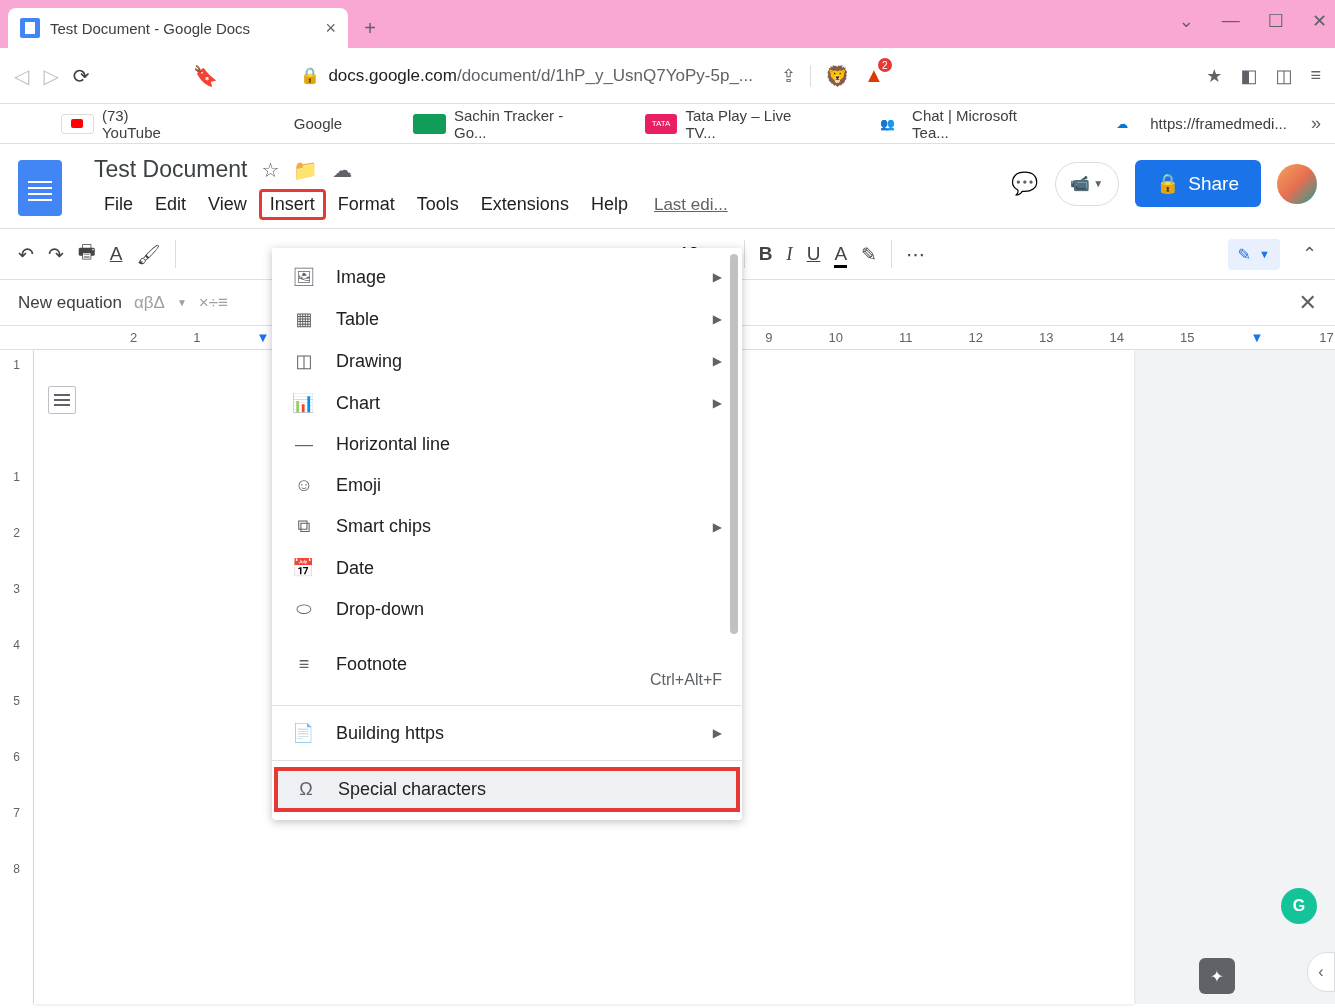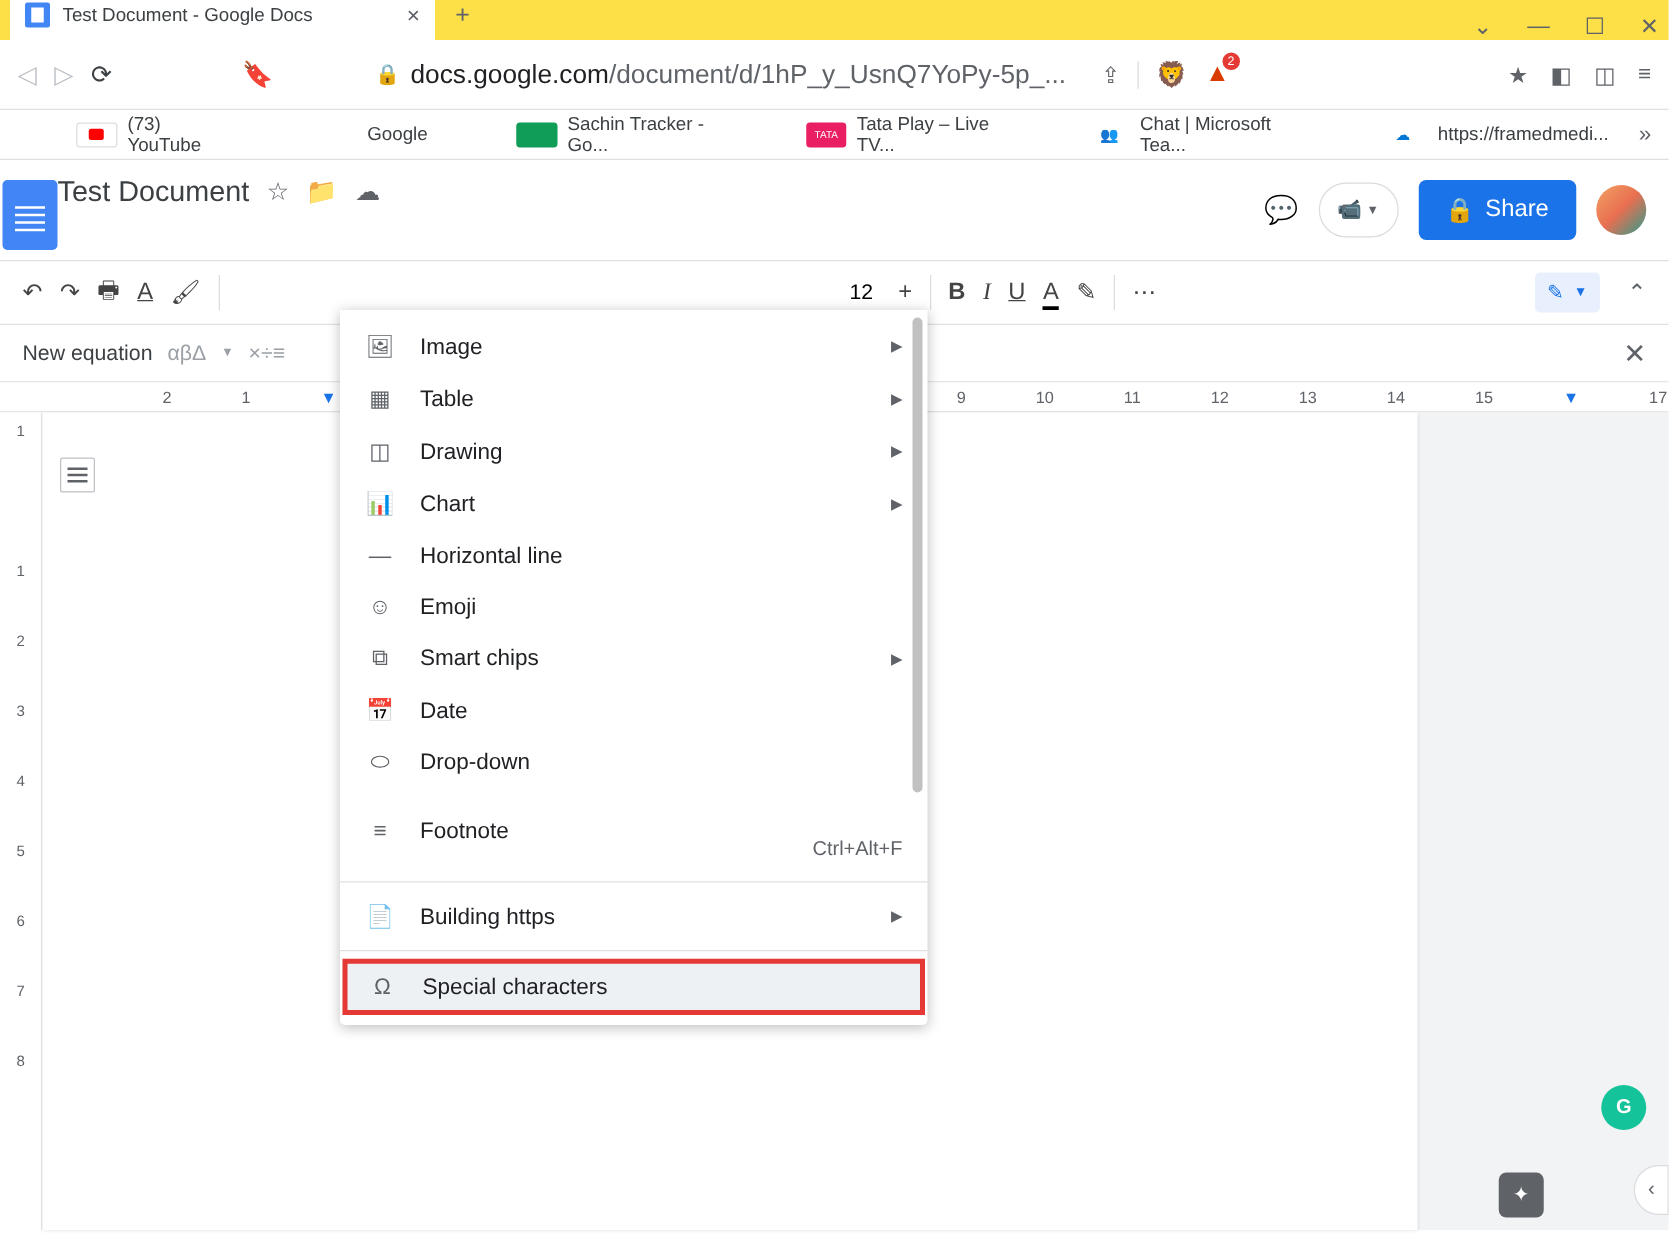--- a/index.html
+++ b/index.html
@@ -1,53 +1,53 @@
 <!DOCTYPE html>
 <html><head>
   <meta charset="utf-8">
   <style>
     * { box-sizing: border-box; margin: 0; padding: 0; }
     body { font-family: Arial, sans-serif; background: #fff; width: 1335px; height: 1008px; overflow: hidden; }
     
     
-    .browser-chrome { height: 32px; background: #fde047; display: flex; align-items: flex-end; padding-left: 8px; position: relative; }
+    .browser-chrome { height: 48px; background: #f9a8d4; display: flex; align-items: flex-end; padding-left: 8px; position: relative; }
     .tab { background: #fff; height: 40px; border-radius: 8px 8px 0 0; display: flex; align-items: center; padding: 0 12px; width: 340px; gap: 10px; }
     .tab-favicon { width: 20px; height: 20px; background: #4285f4; border-radius: 2px; display: flex; align-items: center; justify-content: center; }
     .tab-favicon::before { content: ""; display: block; width: 10px; height: 12px; background: #fff; }
     .tab-title { font-size: 15px; color: #3c4043; flex: 1; white-space: nowrap; overflow: hidden; }
     .tab-close { font-size: 18px; color: #5f6368; cursor: pointer; }
     .new-tab { width: 28px; height: 28px; display:flex; align-items:center; justify-content:center; color: #5f6368; font-size: 20px; margin-left:8px; margin-bottom:6px; }
     .window-controls { position: absolute; right: 8px; top: 10px; display: flex; gap: 28px; color: #5f6368; }
     .window-controls span { font-size: 18px; }
     
     
     .address-row { height: 56px; background: #fff; display: flex; align-items: center; padding: 0 14px; gap: 14px; border-bottom: 1px solid #e0e0e0; }
     .nav-arrow { font-size: 20px; color: #bdc1c6; }
     .nav-arrow.active { color: #3c4043; }
     .address-bar { flex: 0 0 auto; display: flex; align-items: center; gap: 8px; background: #fff; border-radius: 20px; padding: 0 8px; height: 36px; margin-left: 60px; }
-    .address-text { font-size: 21px; color: #5f6368; }
+    .address-text { font-size: 17px; color: #5f6368; }
     .address-text .dark { color: #202124; }
     .addr-icons { display:flex; gap:18px; margin-left:auto; align-items:center; }
     .addr-icons span { font-size:18px; color:#5f6368; }
     
     
     .bookmarks-bar { height: 40px; background: #fff; display: flex; align-items: center; padding: 0 14px; gap: 24px; border-bottom: 1px solid #e0e0e0; }
     .bookmark { display: flex; align-items: center; gap: 8px; font-size: 15px; color: #3c4043; cursor: pointer; margin-left: 47px; }
     .bk-icon { width: 40px; height: 20px; border-radius: 3px; display: inline-flex; align-items:center; justify-content:center; font-size:12px; color:#fff; }
     .bk-youtube { background:#fff; border:1px solid #ddd; }
     .bk-youtube::before { content:""; width:12px; height:9px; background:#f00; border-radius:2px; display:block; }
     .bk-google { background:#fff; }
     .bk-sheets { background:#0f9d58; }
     .bk-tata { background:#e91e63; }
     .bk-teams { background:#fff; }
     .bk-onedrive { background:#fff; }
     .bookmarks-overflow { margin-left:auto; font-size:18px; color:#5f6368; }
     
     
-    .docs-header { display: flex; align-items: flex-start; padding: 12px 18px 0 2px; gap: 0; }
+    .docs-header { display: flex; align-items: flex-start; padding: 12px 18px 0 18px; gap: 32px; }
     .docs-logo { width: 44px; height: 56px; background: #4285f4; border-radius: 4px; display:flex; align-items:center; justify-content:center; margin-top:4px; }
     .docs-logo::before { content:""; width:24px; height:2px; background:#fff; box-shadow: 0 6px 0 #fff, 0 12px 0 #fff, 0 -6px 0 #fff; display:block; }
     .docs-title-area { flex:1; }
     .title-row { display:flex; align-items:center; gap:14px; }
     .doc-title { font-size: 23px; color: #3c4043; }
     .title-icon { color: #5f6368; font-size: 20px; }
     .menu-row { display:flex; gap: 2px; margin-top: 6px; align-items:center; }
     .menu-item { padding: 4px 10px; font-size: 18px; color: #202124; cursor: pointer; border-radius: 4px; }
     .menu-item.highlighted { border: 3px solid #e53935; padding: 2px 8px; }
     .last-edit { margin-left: 14px; font-size: 17px; color: #5f6368; text-decoration: underline; }
@@ -167,20 +167,31 @@
 </div>
 
 <div class="docs-header">
   <div class="docs-logo"></div>
   <div class="docs-title-area">
     <div class="title-row">
       <span class="doc-title">Test Document</span>
       <span class="title-icon">☆</span>
       <span class="title-icon">📁</span>
       <span class="title-icon">☁</span>
+    </div>
+    <div class="menu-row">
+      <span class="menu-item">File</span>
+      <span class="menu-item">Edit</span>
+      <span class="menu-item">View</span>
+      <span class="menu-item highlighted">Insert</span>
+      <span class="menu-item">Format</span>
+      <span class="menu-item">Tools</span>
+      <span class="menu-item">Extensions</span>
+      <span class="menu-item">Help</span>
+      <span class="last-edit">Last edi...</span>
     </div>
   </div>
   <div class="docs-actions">
     <span class="comment-btn">💬</span>
     <div class="meet-btn">
       <span style="color:#0f9d58;">📹</span>
       <span style="color:#5f6368;font-size:10px;">▼</span>
     </div>
     <div class="share-btn">
       <span>🔒</span>

